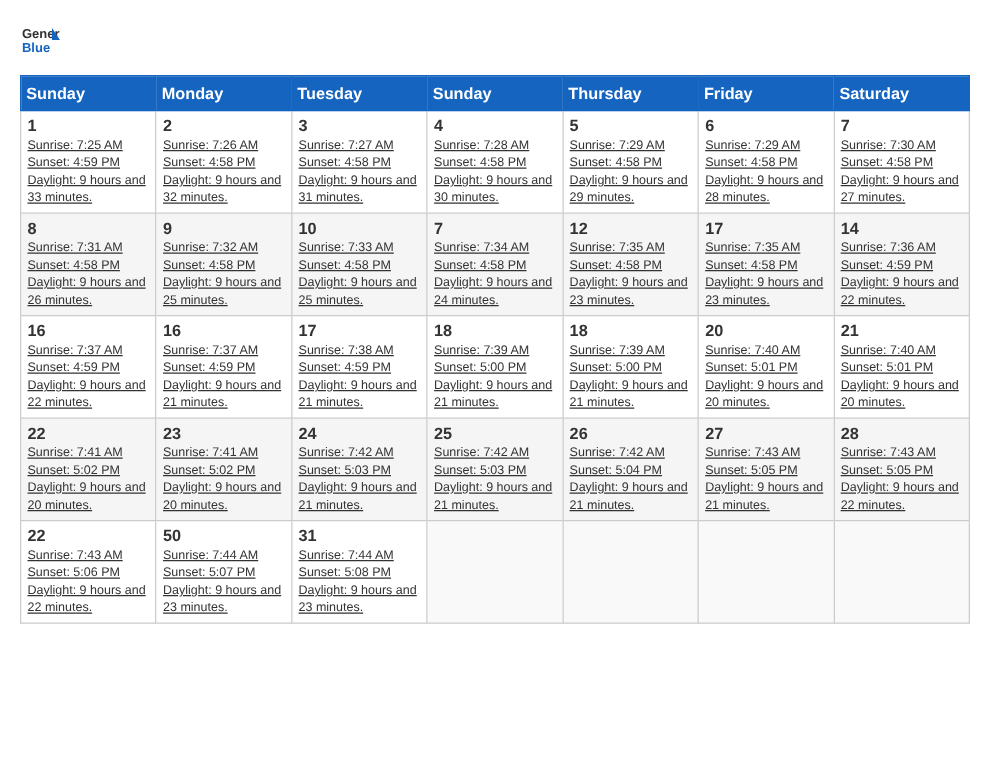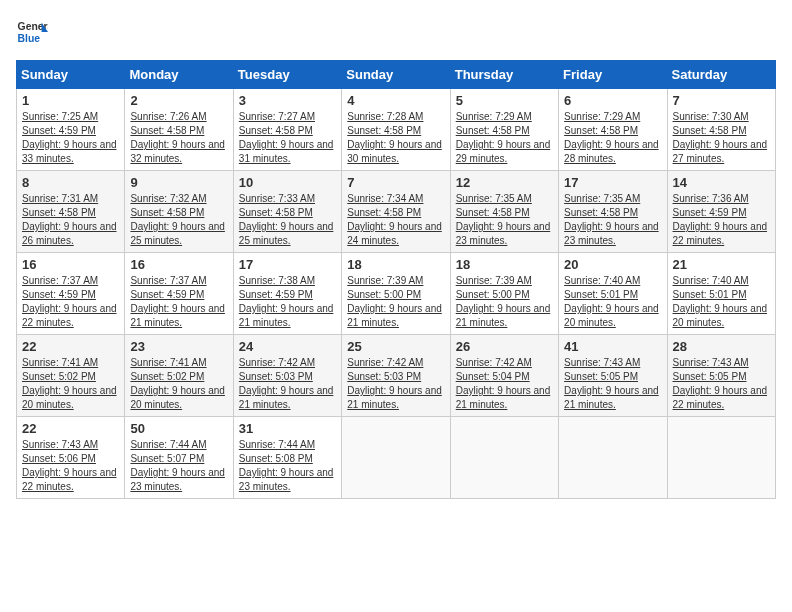--- a/index.html
+++ b/index.html
@@ -314,21 +314,21 @@
         </td>
         <td>
           <span class="day-number">26</span>
           <div class="day-info">
             Sunrise: 7:42 AM<br>
             Sunset: 5:04 PM<br>
             Daylight: 9 hours and 21 minutes.
           </div>
         </td>
         <td>
-          <span class="day-number">41</span>
+          <span class="day-number">27</span>
           <div class="day-info">
             Sunrise: 7:43 AM<br>
             Sunset: 5:05 PM<br>
             Daylight: 9 hours and 21 minutes.
           </div>
         </td>
         <td>
           <span class="day-number">28</span>
           <div class="day-info">
             Sunrise: 7:43 AM<br>

